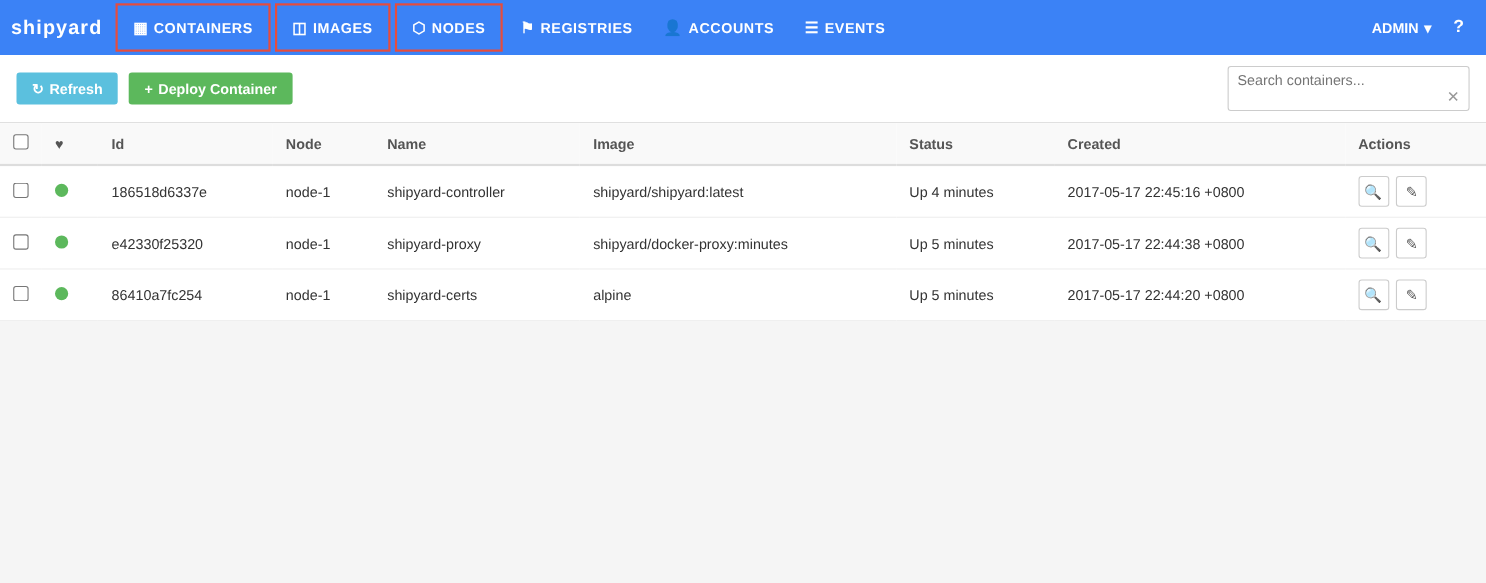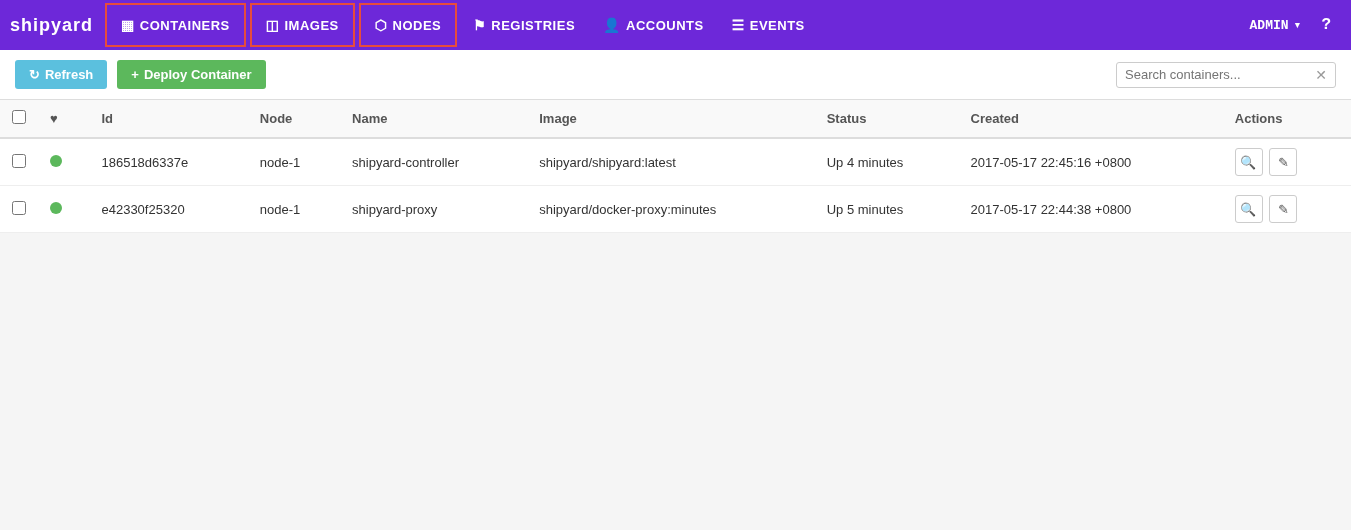--- a/index.html
+++ b/index.html
@@ -1,20 +1,20 @@
 <!DOCTYPE html>
 <html><head>
   <meta charset="utf-8">
   <style>
     * { box-sizing: border-box; margin: 0; padding: 0; }
     body { font-family: Arial, sans-serif; font-size: 13px; background: #f5f5f5; color: #333; }
 
     
     .navbar {
-      background: #6d28d9;
+      background: #3b82f6;
       display: flex;
       align-items: center;
       height: 50px;
       padding: 0 10px;
     }
     .navbar-brand {
       color: #fff;
       font-size: 18px;
       font-weight: bold;
       margin-right: 10px;
@@ -41,21 +41,20 @@
     .nav-item.active {
       border: 2px solid #e74c3c;
       height: 44px;
       margin: 3px 2px;
     }
     .nav-item .nav-icon { margin-right: 5px; font-size: 14px; }
     .navbar-right {
       display: flex;
       align-items: center;
       margin-left: auto;
-      font-family: Liberation Mono, monospace;
     }
     .admin-btn {
       display: flex;
       align-items: center;
       color: #fff;
       cursor: pointer;
       padding: 0 10px;
       font-size: 13px;
       font-weight: bold;
     }
@@ -96,26 +95,27 @@
     .btn-refresh {
       background: #5bc0de;
       color: #fff;
     }
     .btn-deploy {
       background: #5cb85c;
       color: #fff;
     }
     .search-box {
       display: flex;
-      align-items: flex-start;
+      align-items: flex-end;
       border: 1px solid #ccc;
       border-radius: 3px;
       background: #fff;
       padding: 4px 8px;
       width: 220px;
+      flex-direction: column;
     }
     .search-box input {
       border: none;
       outline: none;
       font-size: 13px;
       color: #999;
       width: 100%;
       background: transparent;
     }
     .search-box .clear-icon {
@@ -289,15 +289,33 @@
     <td>node-1</td>
     <td>shipyard-proxy</td>
     <td>shipyard/docker-proxy:minutes</td>
     <td>Up 5 minutes</td>
     <td>2017-05-17 22:44:38 +0800</td>
     <td>
       <button class="action-btn" title="Inspect">🔍</button>
       <button class="action-btn" title="Settings">✎</button>
     </td>
   </tr>
+        <tr>
+    <td class="checkbox-cell">
+      <input type="checkbox" style="">
+    </td>
+    <td>
+      <span class="status-dot"></span>
+    </td>
+    <td>86410a7fc254</td>
+    <td>node-1</td>
+    <td>shipyard-certs</td>
+    <td>alpine</td>
+    <td>Up 5 minutes</td>
+    <td>2017-05-17 22:44:20 +0800</td>
+    <td>
+      <button class="action-btn" title="Inspect">🔍</button>
+      <button class="action-btn" title="Settings">✎</button>
+    </td>
+  </tr>
       </tbody>
   </table>
 </div>
 
 </body></html>

